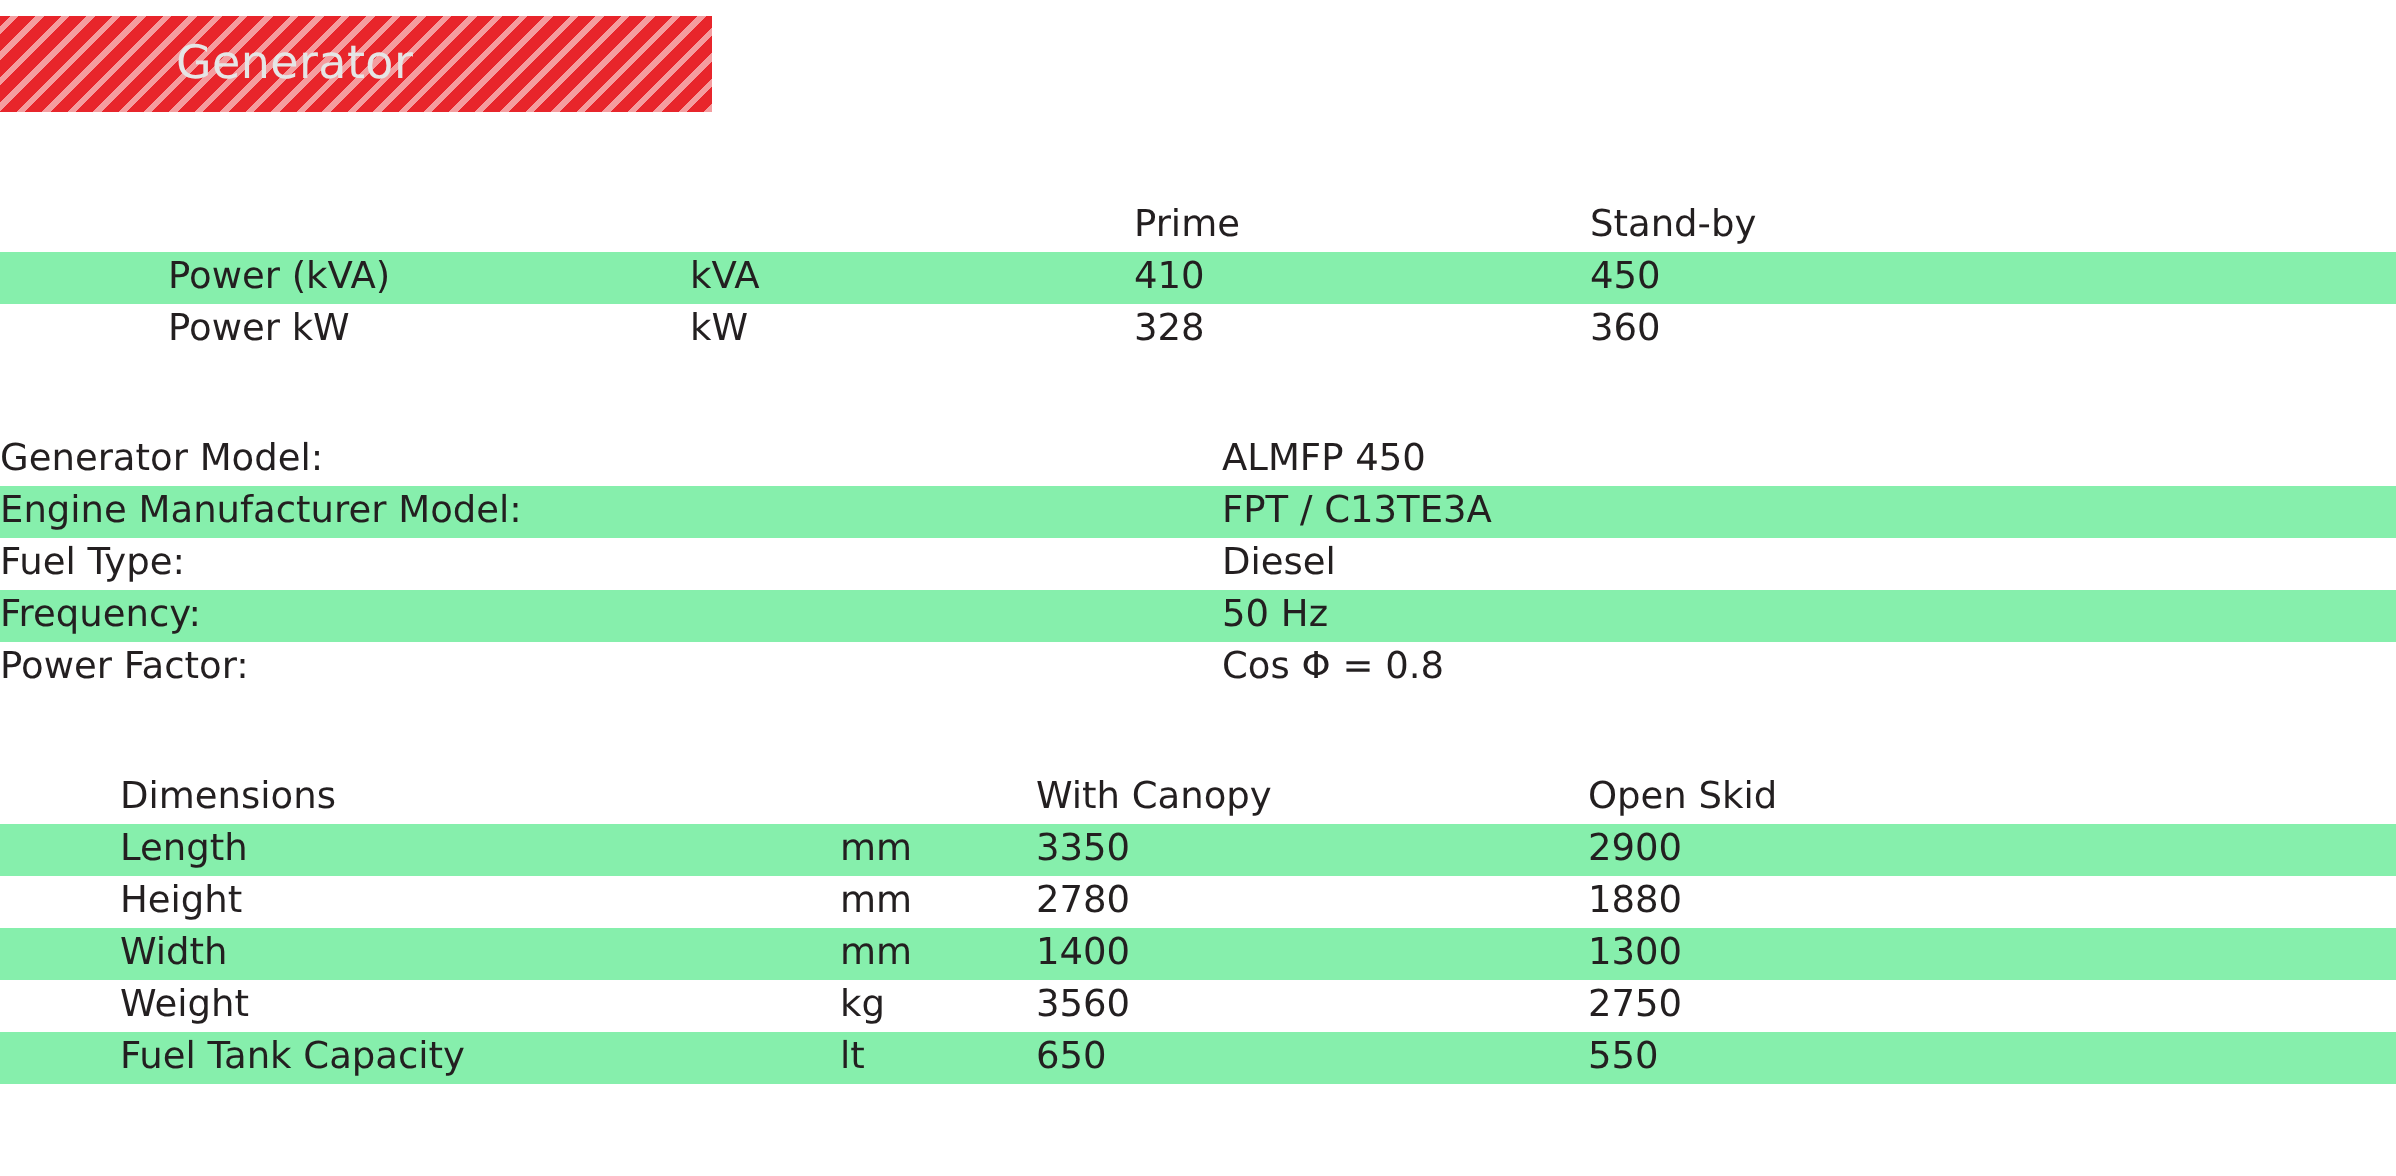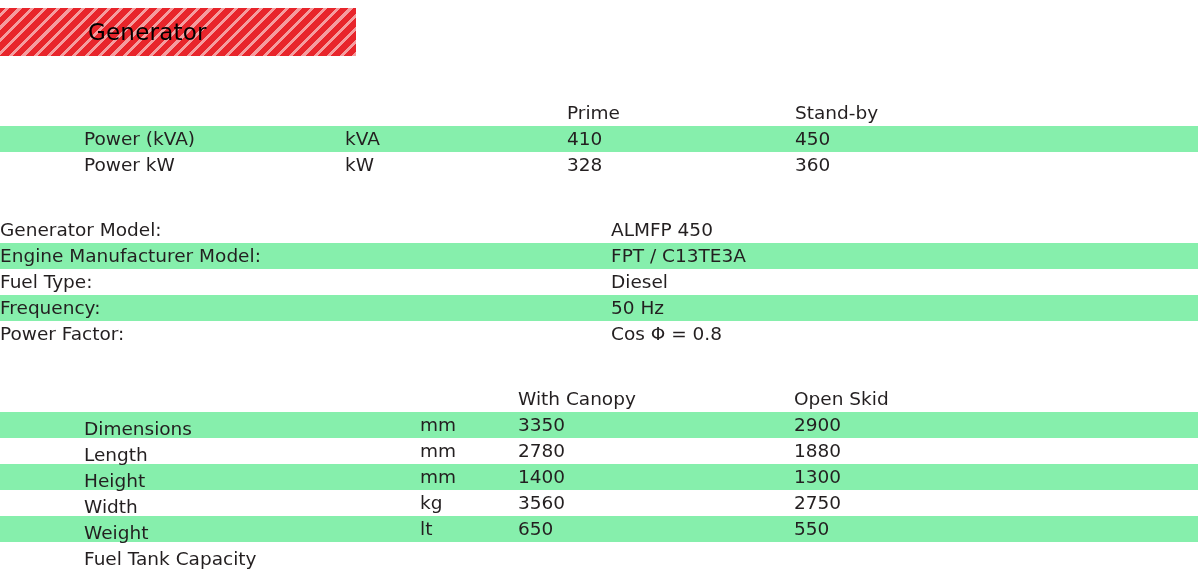--- a/index.html
+++ b/index.html
@@ -42,21 +42,21 @@
       rgba(255,255,255,0.55) 3px,
       rgba(255,255,255,0) 3px,
       rgba(255,255,255,0) 9px
     );
     pointer-events: none;
   }
   .banner-title {
     position: relative;
     z-index: 2;
     margin-left: 88px;
-    color: #000000;
+    color: #e5e5e5;
     font-size: 23px;
     line-height: 1;
     letter-spacing: 0.2px;
     white-space: nowrap;
   }
 
   
   .sheet {
     position: absolute;
     left: 0;
@@ -110,25 +110,24 @@
   }
   .c-val-wide {
     width: 500px;
     box-sizing: border-box;
     white-space: nowrap;
   }
 
   
   .c-dim-label {
     width: 420px;
-    padding-left: 84px;
-    box-sizing: border-box;
-    white-space: nowrap;
-    overflow: hidden;
-    margin-top: 30px;
+    padding-left: 60px;
+    box-sizing: border-box;
+    white-space: nowrap;
+    overflow: hidden;
   }
   .c-dim-unit {
     width: 98px;
     box-sizing: border-box;
     white-space: nowrap;
   }
   .c-dim-v1 {
     width: 276px;
     box-sizing: border-box;
     white-space: nowrap;

